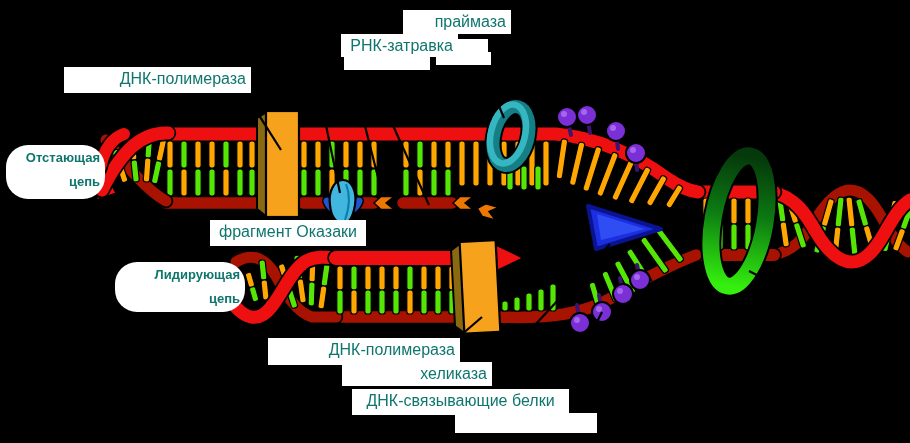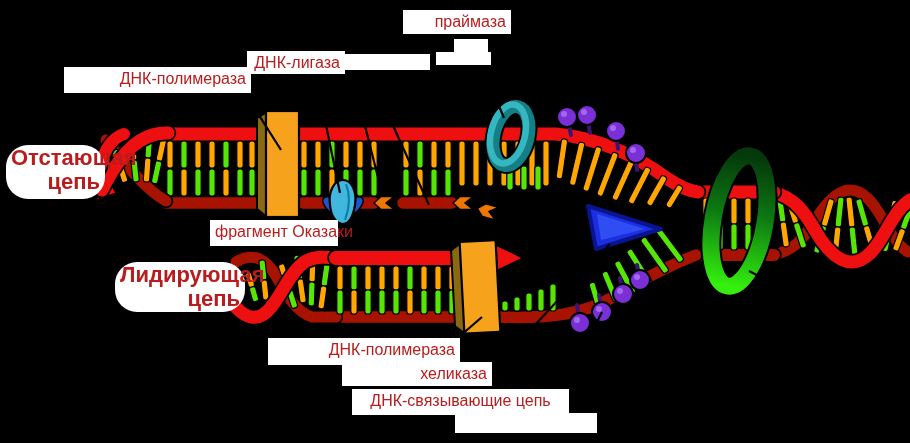--- a/index.html
+++ b/index.html
@@ -1,23 +1,23 @@
 <!DOCTYPE html>
 <html><head>
 <meta charset="utf-8">
 <style>
   html,body{margin:0;padding:0;background:#000;}
   #stage{position:relative;width:910px;height:443px;background:#000;overflow:hidden;
          font-family:"Liberation Sans","DejaVu Sans",sans-serif;}
   #art{position:absolute;left:0;top:0;}
-  .lbl{position:absolute;background:#fff;color:#b91c1c;font-size:16px;line-height:21px;
+  .lbl{position:absolute;background:#fff;color:#0f766e;font-size:16px;line-height:21px;
        white-space:nowrap;padding:1px 5px;box-sizing:border-box;}
   .lbl.right{text-align:right}
   .lbl.center{text-align:center}
-  .lbl.bold{font-weight:bold;font-size:22px;line-height:24px;border-radius:22px;}
+  .lbl.bold{font-weight:bold;font-size:13px;line-height:24px;border-radius:22px;}
   .patch{position:absolute;background:#fff;}
 </style>
 </head>
 <body>
 
 <div id="stage">
   <svg id="art" width="910" height="443" viewBox="0 0 910 443">
     <defs>
       <linearGradient id="topoGrad" x1="0" y1="0" x2="0" y2="1">
         <stop offset="0" stop-color="#05380b"></stop>
@@ -322,31 +322,31 @@
         <line x1="361" y1="55" x2="429" y2="205" stroke="#000" stroke-width="2.2"></line>
         <line x1="468" y1="32" x2="504" y2="118" stroke="#000" stroke-width="2.2"></line>
         <line x1="497" y1="366" x2="610" y2="244" stroke="#000" stroke-width="2.2"></line>
         <line x1="560" y1="395" x2="602" y2="312" stroke="#000" stroke-width="2.2"></line>
         <line x1="453" y1="342" x2="482" y2="317" stroke="#000" stroke-width="2.2"></line>
         <line x1="801" y1="298" x2="749" y2="271" stroke="#000" stroke-width="2.2"></line>
       </g>
   </svg>
 
   <div class="lbl right" style="left:403px;top:10px;width:108px;height:24px">праймаза</div>
+  <div class="lbl right" style="left:341px;top:34px;width:117px;height:23px">РНК-затравка</div>
   <div class="patch" style="left:454px;top:39px;width:34px;height:15px"></div>
   <div class="patch" style="left:436px;top:52px;width:55px;height:13px"></div>
-  <div class="lbl right" style="left:247px;top:51px;width:98px;height:23px">ДНК-лигаза</div>
   <div class="patch" style="left:344px;top:54px;width:86px;height:16px"></div>
   <div class="lbl right" style="left:64px;top:67px;width:187px;height:26px">ДНК-полимераза</div>
   <div class="lbl right bold" style="left:6px;top:145px;width:99px;height:54px">
     <div>Отстающая</div>
     <div>цепь</div>
   </div>
-  <div class="lbl center" style="left:210px;top:220px;width:128px;height:26px">фрагмент Оказаки</div>
+  <div class="lbl center" style="left:210px;top:220px;width:156px;height:26px">фрагмент Оказаки</div>
   <div class="lbl right bold" style="left:115px;top:262px;width:130px;height:50px">
     <div>Лидирующая</div>
     <div>цепь</div>
   </div>
   <div class="lbl right" style="left:268px;top:338px;width:192px;height:27px">ДНК-полимераза</div>
   <div class="lbl right" style="left:342px;top:362px;width:150px;height:24px">хеликаза</div>
-  <div class="lbl center" style="left:352px;top:389px;width:217px;height:26px">ДНК-связывающие цепь</div>
+  <div class="lbl center" style="left:352px;top:389px;width:217px;height:26px">ДНК-связывающие белки</div>
   <div class="patch" style="left:455px;top:413px;width:142px;height:20px"></div>
 </div>
 
 </body></html>

